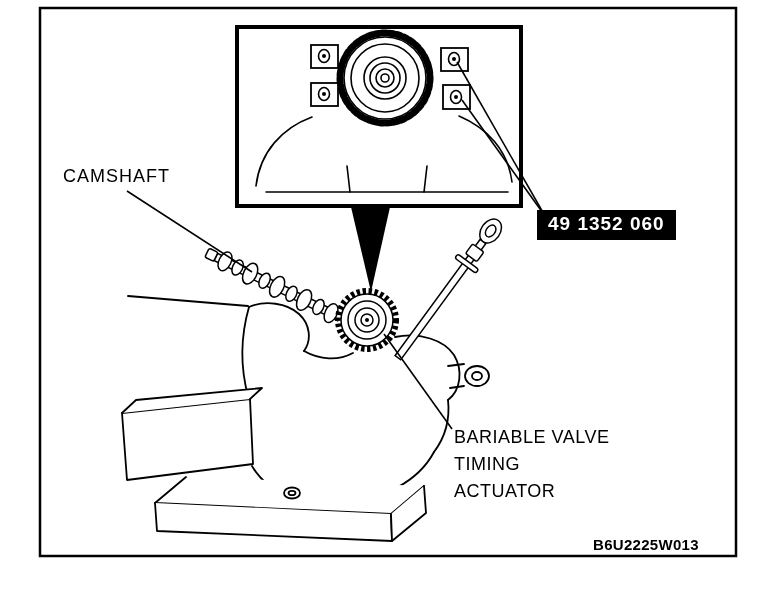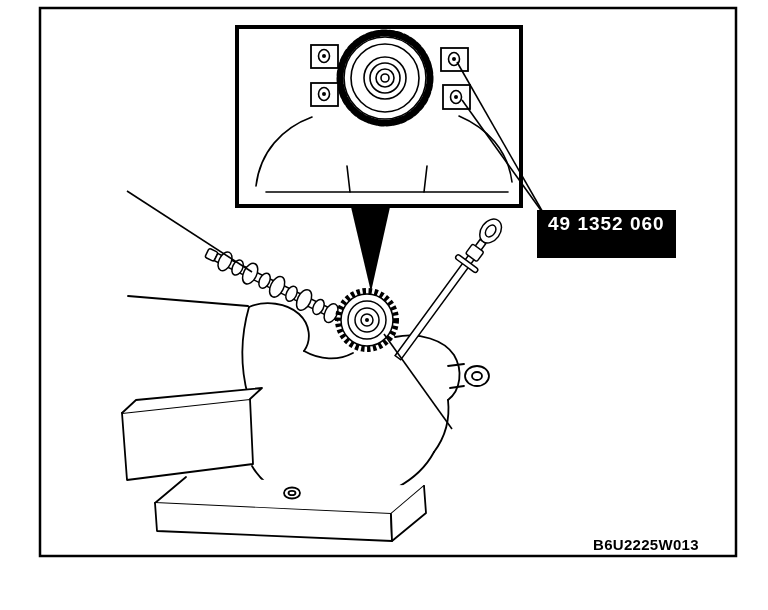--- a/index.html
+++ b/index.html
@@ -43,21 +43,21 @@
   }
   #tool-badge {
     position: absolute;
     left: 537px;
     top: 210px;
     background: #000000;
     color: #ffffff;
     font-size: 19px;
     font-weight: bold;
     letter-spacing: 1px;
-    padding: 3px 11px 23px 11px;
+    padding: 3px 11px 5px 11px;
     font-family: "Liberation Sans", sans-serif;
   }
   #figure-code {
     left: 593px;
     top: 536px;
     font-size: 15px;
     font-weight: bold;
     letter-spacing: 0.3px;
   }
 </style>
@@ -170,19 +170,23 @@
     <polygon points="351,207 390,207 371,292" fill="#000"></polygon>
 
     <line x1="127" y1="191" x2="252" y2="272" stroke="#000" stroke-width="1.6"></line>
 
     <line x1="452" y1="429" x2="384" y2="334" stroke="#000" stroke-width="1.6"></line>
 
     <line x1="545" y1="216" x2="457" y2="62" stroke="#000" stroke-width="1.6"></line>
     <line x1="545" y1="216" x2="462" y2="100" stroke="#000" stroke-width="1.6"></line>
   </svg>
 
+  <div class="label" id="camshaft-label">CAMSHAFT</div>
 
   <div id="tool-badge">49 1352 060</div>
 
+  <div class="label" id="actuator-label">BARIABLE VALVE
+TIMING
+ACTUATOR</div>
 
   <div class="label" id="figure-code">B6U2225W013</div>
 
 </div>
 
 </body></html>

